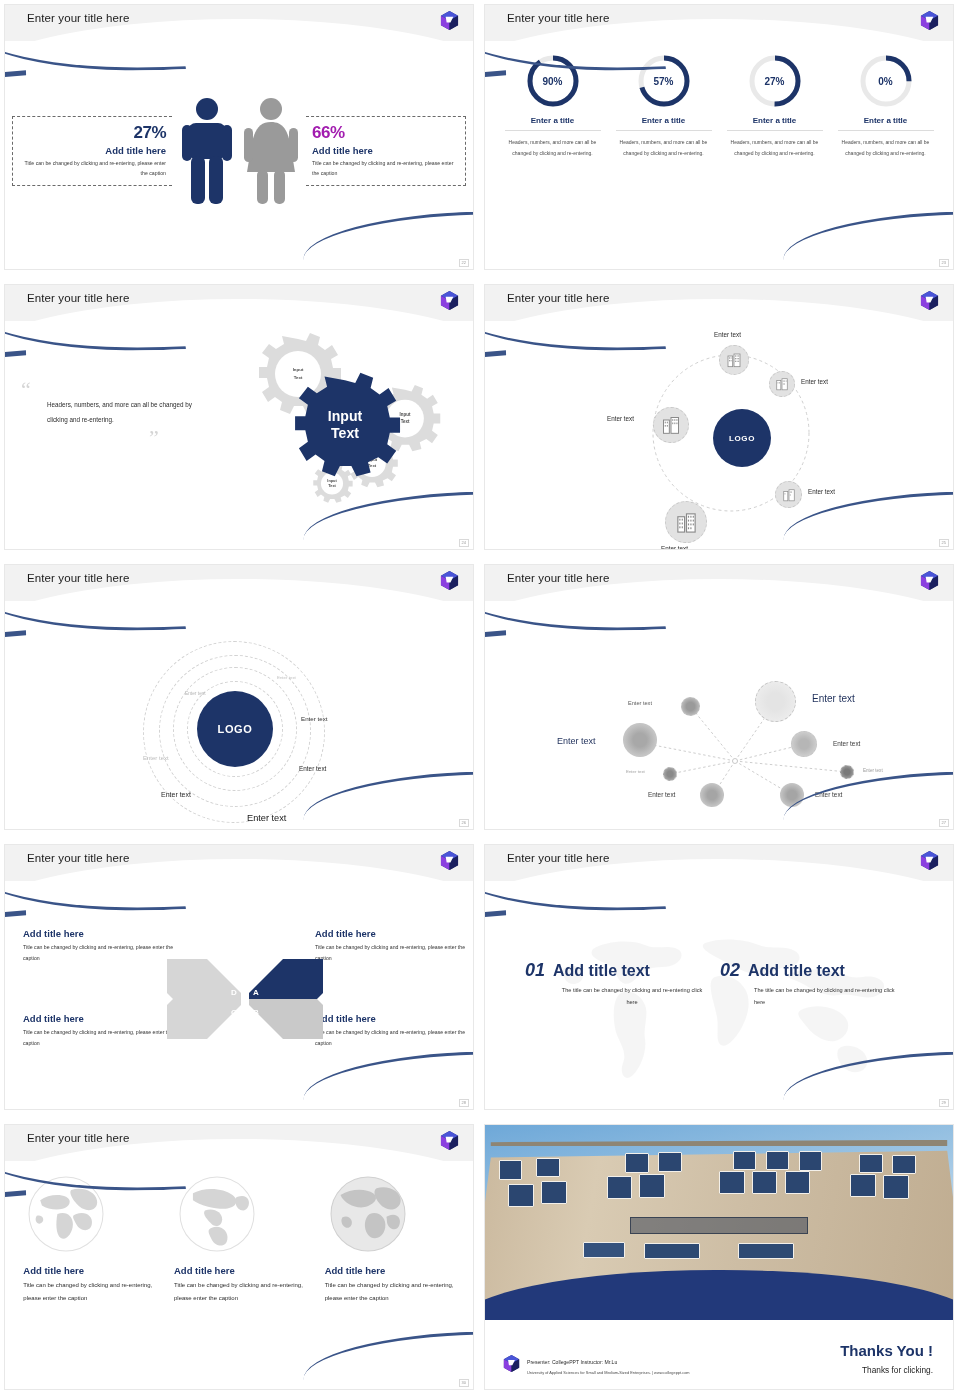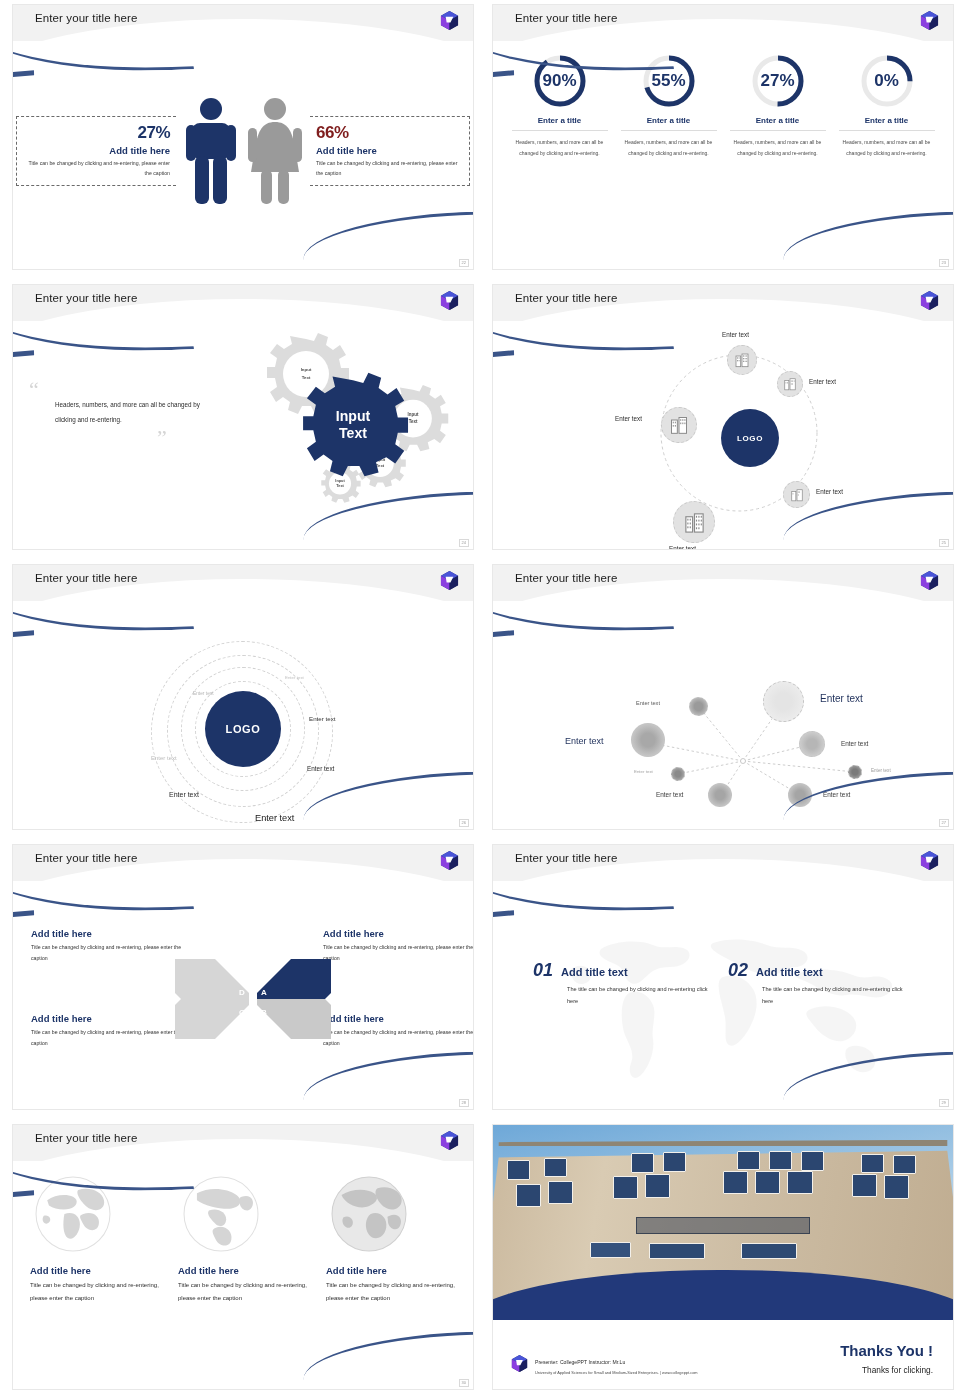--- a/index.html
+++ b/index.html
@@ -10,21 +10,21 @@
     overflow: hidden;
   }
   .deck {
     display: grid;
     grid-template-columns: 480px 480px;
     grid-template-rows: repeat(5, 280px);
     width: 960px; height: 1400px;
   }
   .slide-cell {
     position: relative;
-    padding: 4px 6px 10px 12px;
+    padding: 4px 6px 10px 4px;
     background: #ffffff;
   }
   .slide {
     position: relative;
     width: 100%; height: 100%;
     background: #ffffff;
     overflow: hidden;
     border: 1px solid #e8e8e8;
   }
   
@@ -73,31 +73,31 @@
   }
   .body-area { position: absolute; left:0; top:38px; right:0; bottom:10px; z-index: 3; }
 
   
   .s1-wrap { display:flex; align-items:center; justify-content:center; height:100%; gap:0; }
   .s1-side { width: 160px; }
   .s1-left { text-align:right; padding-right:4px; border-left:1px dashed #6a6a6a; border-top:1px dashed #6a6a6a; border-bottom:1px dashed #6a6a6a; padding:6px 6px 6px 4px; }
   .s1-right{ text-align:left;  padding-left:6px;  border-right:1px dashed #6a6a6a; border-top:1px dashed #6a6a6a; border-bottom:1px dashed #6a6a6a; padding:6px 4px 6px 6px;}
   .s1-pct { font-size:17px; font-weight:bold; letter-spacing:-.5px; }
   .s1-pct.blue { color:#1d3468; }
-  .s1-pct.gray { color:#7f1d1d; }
+  .s1-pct.gray { color:#a21caf; }
   .s1-t { font-size:9.5px; font-weight:bold; color:#1d3468; margin-top:2px; }
   .s1-d { font-size:5.2px; color:#3a3a3a; line-height:1.9; margin-top:3px; }
   .s1-figs { display:flex; gap:6px; align-items:flex-end; padding:0 6px; }
 
   
   .s2-row { display:flex; justify-content:space-around; height:100%; padding:4px 12px 0; }
   .s2-col { width:96px; text-align:center; }
   .s2-ring { width:56px; height:56px; margin:6px auto 0; position:relative; }
   .s2-num { position:absolute; inset:0; display:flex; align-items:center; justify-content:center;
-            font-size:17px; font-weight:bold; color:#1d3468; }
+            font-size:10px; font-weight:bold; color:#1d3468; }
   .s2-title { font-size:8px; font-weight:bold; color:#1d3468; margin-top:7px;
               padding-bottom:5px; border-bottom:1px solid #dcdcdc; }
   .s2-desc { font-size:5px; color:#4a4a4a; line-height:2.1; margin-top:6px; }
 
   
   .s3-quote { position:absolute; left:16px; top:60px; width:180px; }
   .s3-mark { font-size:22px; color:#d5d5d5; font-family:"Liberation Serif", serif; line-height:.6; }
   .s3-mark.close { text-align:left; margin-left:128px; margin-top:4px; }
   .s3-text { font-size:6.3px; color:#2c2c2c; line-height:2.3; margin-left:26px; margin-top:2px;}
   .gear-lbl { font-size:4.4px; fill:#4a4a4a; font-weight:bold; }
@@ -121,21 +121,21 @@
 
   
   .s7-block { position:absolute; width:152px; }
   .s7-h { font-size:9.5px; font-weight:bold; color:#1d3468; }
   .s7-p { font-size:5.2px; color:#333; line-height:2.2; margin-top:3px; }
   .x-letter { font-size:8px; fill:#ffffff; font-weight:bold; }
 
   
   .s8-item { position:absolute; width:180px; }
   .s8-num { font-size:18px; font-weight:bold; font-style:italic; color:#1d3468; line-height:1; }
-  .s8-h { font-size:11px; font-weight:bold; color:#1d3468; }
+  .s8-h { font-size:16px; font-weight:bold; color:#1d3468; }
   .s8-p { font-size:5.6px; color:#333; line-height:2.2; margin-top:4px; }
 
   
   .s9-row { display:flex; justify-content:space-around; height:100%; padding:6px 8px 0; }
   .s9-col { width:130px; }
   .s9-globe { width:86px; height:86px; margin:2px auto 4px; }
   .s9-h { font-size:9.5px; font-weight:bold; color:#1d3468; }
   .s9-p { font-size:6px; color:#2e2e2e; line-height:2.1; margin-top:3px; }
 
   
@@ -238,21 +238,21 @@
                   <circle cx="28" cy="28" r="23" fill="none" stroke="#e9e9e9" stroke-width="5"></circle>
                   <circle cx="28" cy="28" r="23" fill="none" stroke="#1d3468" stroke-width="5" stroke-dasharray="130.06 14.45" transform="rotate(-90 28 28)" stroke-linecap="butt"></circle>
                 </svg><div class="s2-num">90%</div></div>
               <div class="s2-title">Enter a title</div>
               <div class="s2-desc">Headers, numbers, and more can all be changed by clicking and re-entering.</div>
             </div>
             <div class="s2-col">
               <div class="s2-ring"><svg viewBox="0 0 56 56" width="56" height="56">
                   <circle cx="28" cy="28" r="23" fill="none" stroke="#e9e9e9" stroke-width="5"></circle>
                   <circle cx="28" cy="28" r="23" fill="none" stroke="#1d3468" stroke-width="5" stroke-dasharray="101.16 43.35" transform="rotate(-90 28 28)" stroke-linecap="butt"></circle>
-                </svg><div class="s2-num">55%</div></div>
+                </svg><div class="s2-num">57%</div></div>
               <div class="s2-title">Enter a title</div>
               <div class="s2-desc">Headers, numbers, and more can all be changed by clicking and re-entering.</div>
             </div>
             <div class="s2-col">
               <div class="s2-ring"><svg viewBox="0 0 56 56" width="56" height="56">
                   <circle cx="28" cy="28" r="23" fill="none" stroke="#e9e9e9" stroke-width="5"></circle>
                   <circle cx="28" cy="28" r="23" fill="none" stroke="#1d3468" stroke-width="5" stroke-dasharray="72.26 72.26" transform="rotate(-90 28 28)" stroke-linecap="butt"></circle>
                 </svg><div class="s2-num">27%</div></div>
               <div class="s2-title">Enter a title</div>
               <div class="s2-desc">Headers, numbers, and more can all be changed by clicking and re-entering.</div>
@@ -631,21 +631,21 @@
             <path d="M76,78 C86,74 96,80 100,90 C104,100 98,112 100,124 C102,136 96,152 88,160 C80,168 74,158 78,148 C82,138 76,130 72,120 C68,110 66,84 76,78 Z"></path>
             <path d="M160,28 C176,22 200,24 214,30 C226,35 240,30 250,36 C260,42 252,52 242,52 C232,52 228,60 218,60 C208,60 196,56 186,50 C176,44 150,34 160,28 Z"></path>
             <path d="M170,62 C182,58 194,64 200,74 C206,84 204,98 198,110 C192,122 182,134 176,130 C170,126 174,114 172,102 C170,90 160,66 170,62 Z"></path>
             <path d="M246,58 C262,52 286,54 300,60 C314,66 322,58 334,64 C344,69 338,80 328,82 C318,84 306,78 294,80 C282,82 270,76 260,70 C250,64 236,62 246,58 Z"></path>
             <path d="M258,94 C272,88 292,92 300,102 C308,112 300,124 290,126 C280,128 268,120 262,112 C256,104 248,98 258,94 Z"></path>
             <path d="M296,132 C306,128 320,134 322,144 C324,154 314,160 304,156 C294,152 288,136 296,132 Z"></path>
             <path d="M22,52 C30,48 40,54 38,62 C36,70 24,72 20,64 C16,56 16,54 22,52 Z"></path>
           </g>
         </svg>
 
-        <div class="s8-item" style="left:40px; top:78px;">
+        <div class="s8-item" style="left:40px; top:78px;text-align:center;">
           <div style="display:flex; align-items:baseline; gap:8px;">
             <div class="s8-num">01</div>
             <div class="s8-h">Add title text</div>
           </div>
           <div class="s8-p" style="margin-left:34px;">The title can be changed by clicking and re-entering click here</div>
         </div>
 
         <div class="s8-item" style="left:235px; top:78px;">
           <div style="display:flex; align-items:baseline; gap:8px;">
             <div class="s8-num">02</div>

